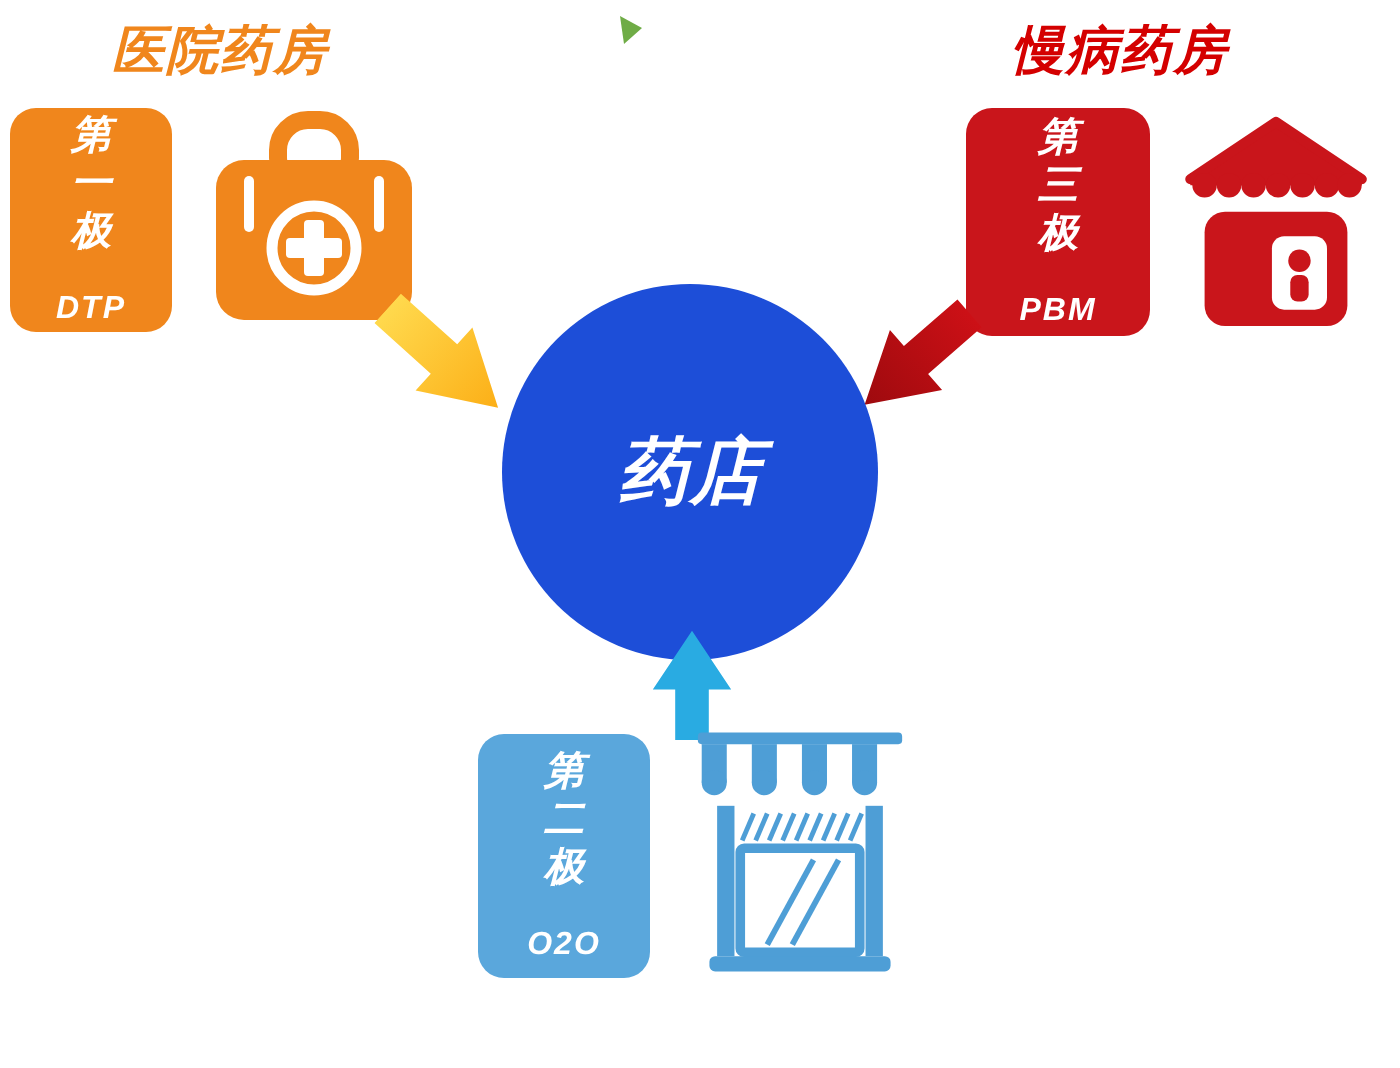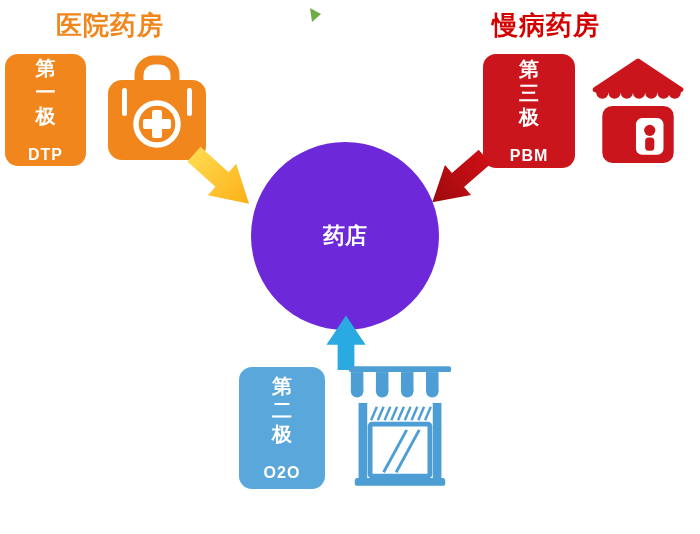--- a/index.html
+++ b/index.html
@@ -1,29 +1,29 @@
 <!DOCTYPE html>
 <html><head>
 <meta charset="utf-8">
 <style>
   * { margin:0; padding:0; box-sizing:border-box; }
   html,body { background:#ffffff; }
   body { font-family:"Liberation Sans","DejaVu Sans",sans-serif; }
-  .canvas { position:relative; width:700px; height:502px; background:#ffffff; overflow:hidden; margin:0 auto; }
+  .canvas { position:relative; width:700px; height:502px; background:#ffffff; overflow:hidden; margin:0 auto;font-style:italic; }
   .abs { position:absolute; }
   .group-label { font-weight:bold; font-size:26px; letter-spacing:1px; white-space:nowrap; }
   .pole-box {
     border-radius:13px; color:#ffffff; display:flex; flex-direction:column;
     align-items:center; justify-content:center; font-weight:bold; text-align:center;
   }
   .pole-char { display:block; font-size:20px; line-height:1.2; }
   .pole-sub { display:block; font-size:16px; margin-top:18px; letter-spacing:1px; }
   .center-circle {
-    border-radius:50%; background:#6d28d9; color:#ffffff; display:flex; flex-direction:column;
-    align-items:center; justify-content:center; font-weight:bold; font-size:22px; line-height:1.4;
+    border-radius:50%; background:#1d4ed8; color:#ffffff; display:flex; flex-direction:column;
+    align-items:center; justify-content:center; font-weight:bold; font-size:36px; line-height:1.4;
     text-align:center;
   }
 </style>
 </head>
 <body>
 
 <div class="canvas">
 
   <div class="abs group-label" style="left:56px; top:8px; color:#F0861C;">医院药房</div>
 
@@ -47,21 +47,21 @@
   <svg class="abs" style="left:184px; top:156px; transform:rotate(42deg);" width="76" height="47" viewBox="0 0 100 62">
     <defs>
       <linearGradient id="grad-yellow" x1="0" y1="0" x2="1" y2="0">
         <stop offset="0" stop-color="#FFD94D"></stop>
         <stop offset="1" stop-color="#FCAF17"></stop>
       </linearGradient>
     </defs>
     <polygon points="0,18 50,18 50,3 98,31 50,59 50,44 0,44" fill="url(#grad-yellow)"></polygon>
   </svg>
 
-  <div class="abs group-label" style="left:492px; top:8px; color:#D40000;">慢病药房</div>
+  <div class="abs group-label" style="left:506px; top:8px; color:#D40000;">慢病药房</div>
 
   <div class="abs pole-box" style="left:483px; top:54px; width:92px; height:114px; background:#C9151B;">
     <span class="pole-char">第</span>
     <span class="pole-char">三</span>
     <span class="pole-char">极</span>
     <span class="pole-sub">PBM</span>
   </div>
 
   <svg class="abs" style="left:587px; top:58px;" width="102" height="108" viewBox="0 0 100 104">
     <polygon points="50,2 92,30 8,30" fill="#C9151B" stroke="#C9151B" stroke-width="5" stroke-linejoin="round"></polygon>

